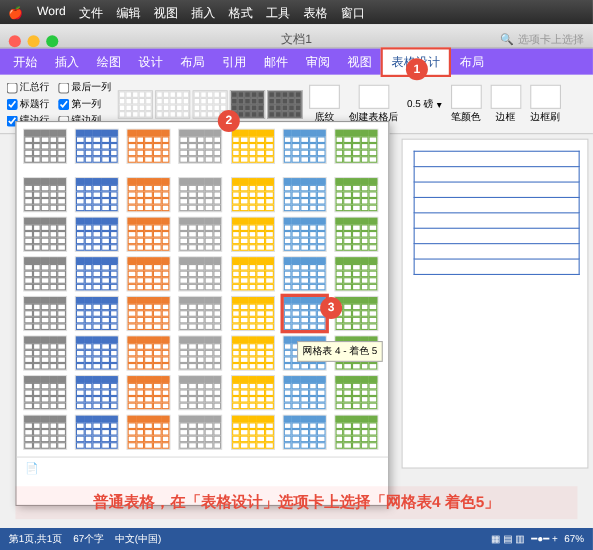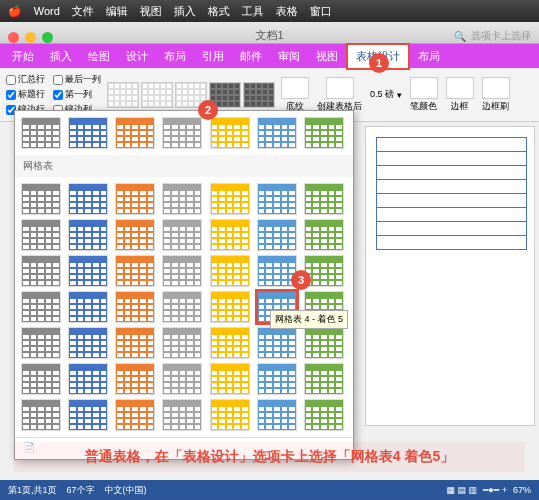--- a/index.html
+++ b/index.html
@@ -5,21 +5,21 @@
 *{margin:0;padding:0;box-sizing:border-box;font-family:-apple-system,sans-serif}
 body{width:539px;height:500px;background:#f0f0f0;overflow:hidden;position:relative}
 .menubar{height:22px;background:linear-gradient(#4a4a4a,#2a2a2a);color:#fff;display:flex;align-items:center;font-size:11px;padding:0 8px;gap:12px}
 .menubar span{cursor:default}
 .titlebar{height:22px;background:linear-gradient(#e8e8e8,#d0d0d0);display:flex;align-items:flex-end;font-size:11px;border-bottom:1px solid #aaa;position:relative}
 .traffic{display:flex;gap:6px;padding-left:8px}
 .traffic div{width:11px;height:11px;border-radius:50%}
 .tl-r{background:#ff5f57}.tl-y{background:#febc2e}.tl-g{background:#28c840}
 .doc-title{position:absolute;left:50%;transform:translateX(-50%);color:#555}
 .searchbox{margin-left:auto;margin-right:8px;display:flex;align-items:center;gap:4px;color:#999;font-size:10px}
-.ribbon-tabs{height:24px;background:#d946ef;display:flex;align-items:center;font-size:11px;color:#fff;padding:0 4px}
+.ribbon-tabs{height:24px;background:#8b5cf6;display:flex;align-items:center;font-size:11px;color:#fff;padding:0 4px}
 .rtab{padding:4px 8px;cursor:default}
 .rtab.active{background:#fff;color:#2b579a;position:relative;border:2px solid #e74c3c;z-index:5}
 .share{margin-left:auto;padding:4px 8px;font-size:10px}
 .callout{position:absolute;width:20px;height:20px;border-radius:50%;background:#e74c3c;color:#fff;display:flex;align-items:center;justify-content:center;font-size:11px;font-weight:bold;z-index:100}
 .ribbon{height:54px;background:#f3f3f3;border-bottom:1px solid #ccc;display:flex;align-items:center;padding:2px 6px;gap:6px;font-size:9px}
 .opt-group{display:flex;flex-direction:column;gap:2px}
 .opt-row{display:flex;gap:8px}
 .chk{display:flex;align-items:center;gap:2px}
 .chk input{width:10px;height:10px}
 .styles-group{display:flex;gap:2px;position:relative}
@@ -453,21 +453,20 @@
         <div></div>
         <div></div>
         <div></div>
         <div></div>
         <div></div>
         <div></div>
         <div></div>
         <div></div>
       </div>
     </div>
-  <div class="gal-section">网格表</div>
   <div class="gal-grid" id="grid2">
       <div class="gal-item" style="color: rgb(136, 136, 136);">
         <div style="background: rgb(136, 136, 136);"></div>
         <div style="background: rgb(136, 136, 136);"></div>
         <div style="background: rgb(136, 136, 136);"></div>
         <div style="background: rgb(136, 136, 136);"></div>
         <div style="background: rgb(136, 136, 136);"></div>
         <div></div>
         <div></div>
         <div></div>

